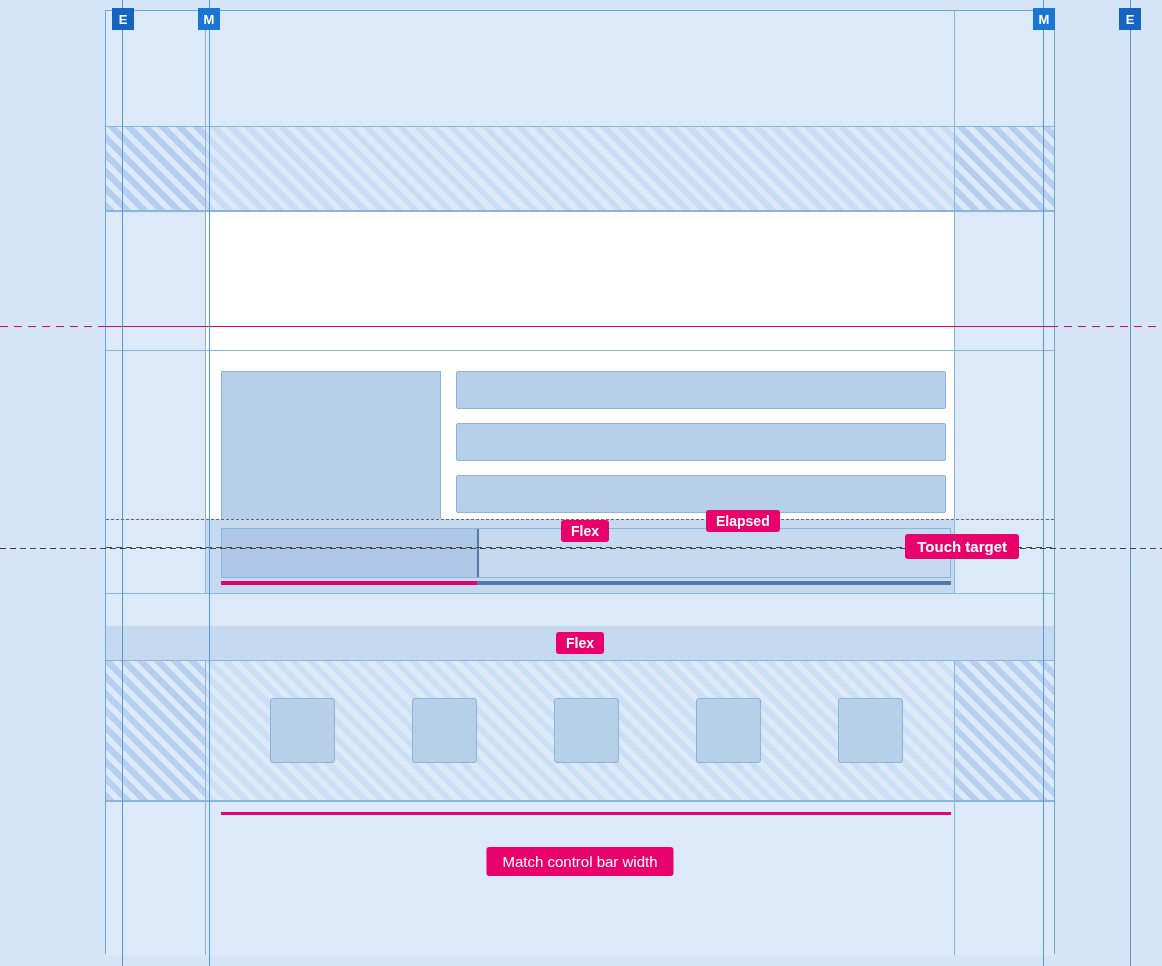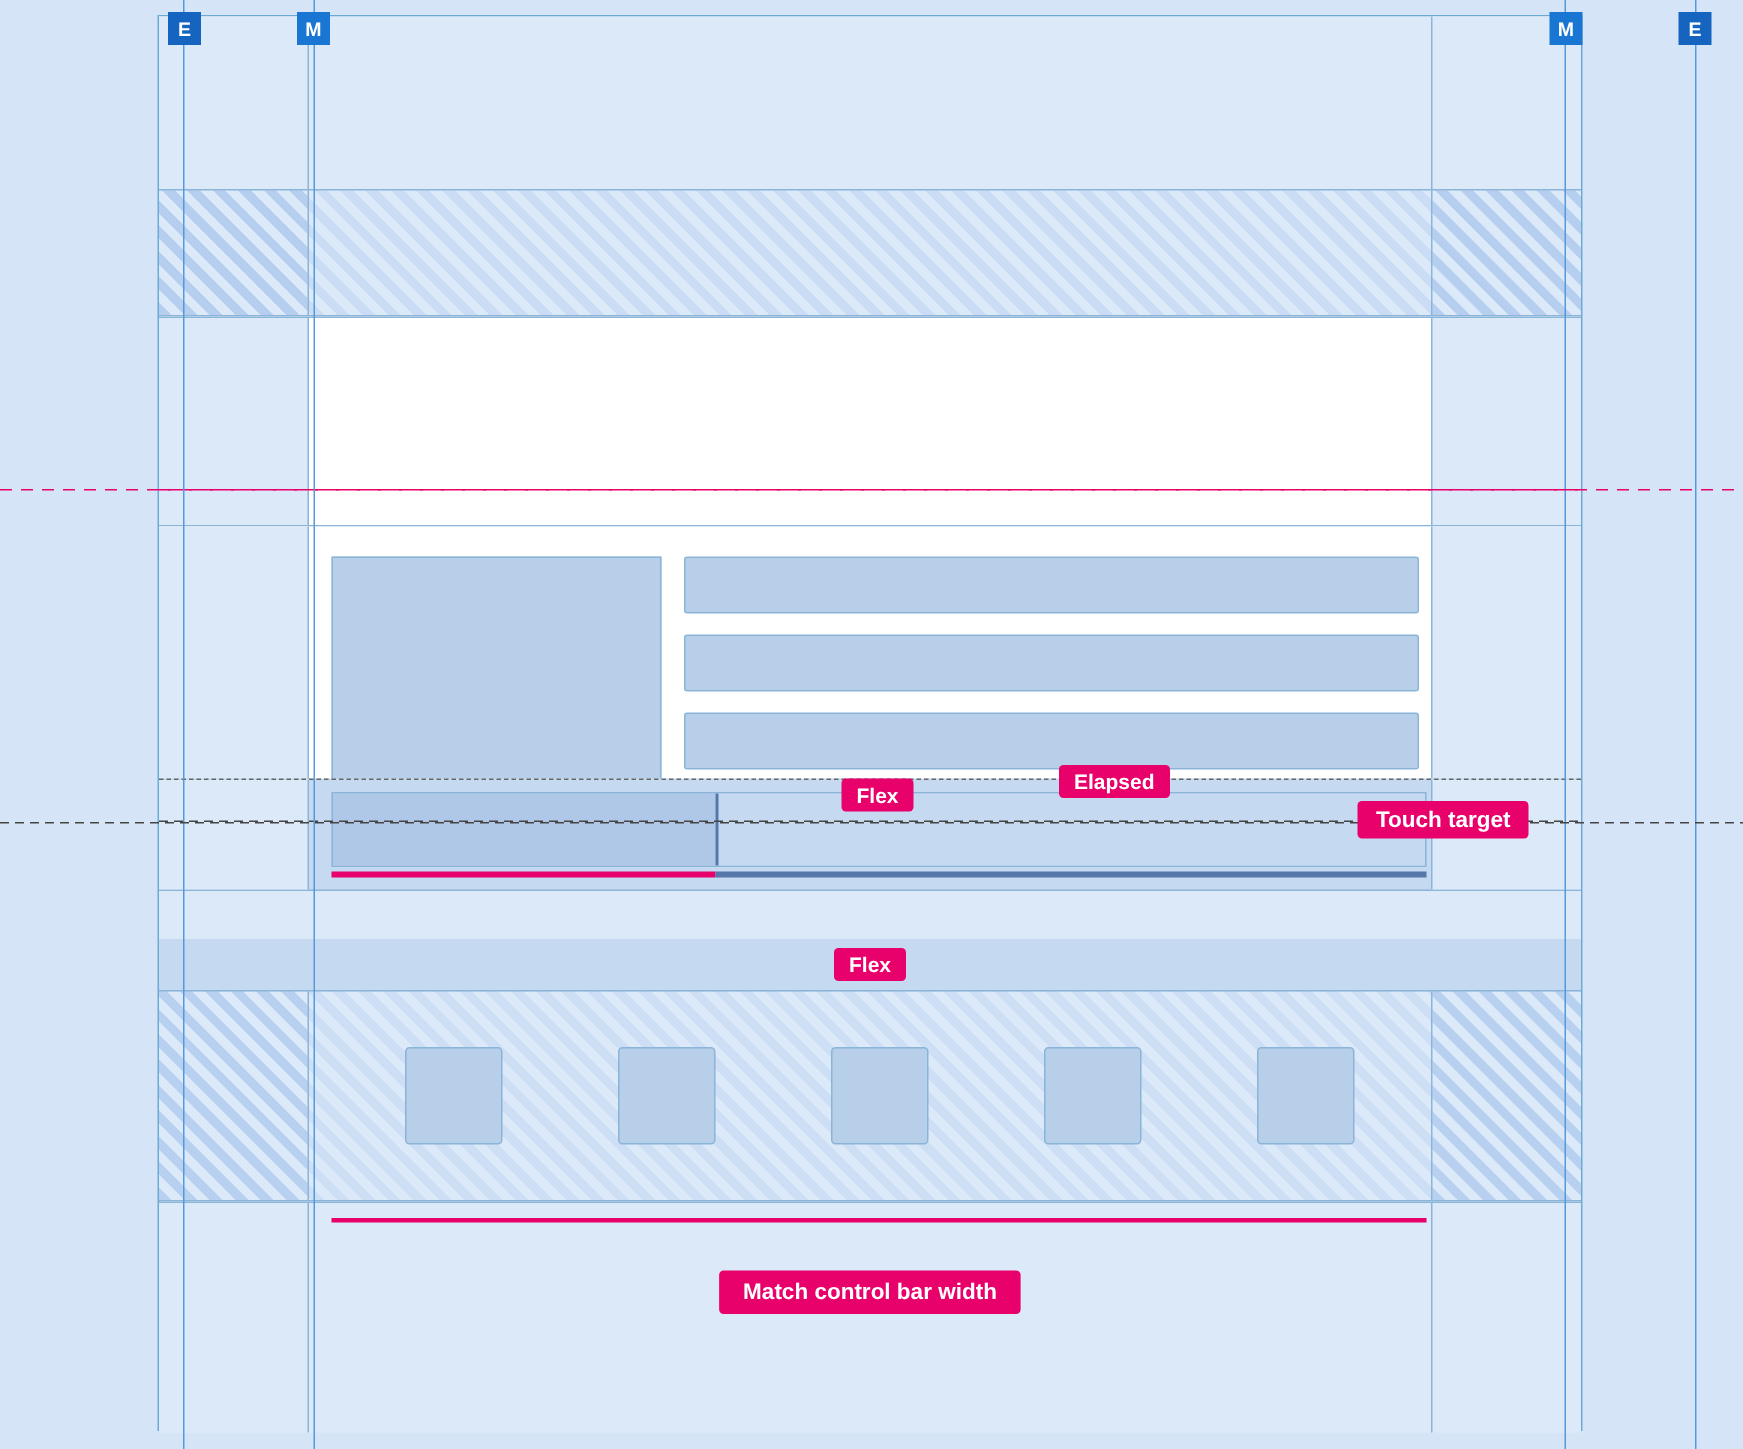--- a/index.html
+++ b/index.html
@@ -317,21 +317,21 @@
       background: #e8006b;
     }
 
     .label-match-control {
       position: absolute;
       top: 45px; left: 50%;
       transform: translateX(-50%);
       background: #e8006b;
       color: white;
       font-size: 15px;
-      font-weight: bold;
+      font-weight: normal;
       padding: 6px 16px;
       border-radius: 3px;
       white-space: nowrap;
     }
 
     
     .marker {
       position: absolute;
       top: 0;
       width: 22px;

